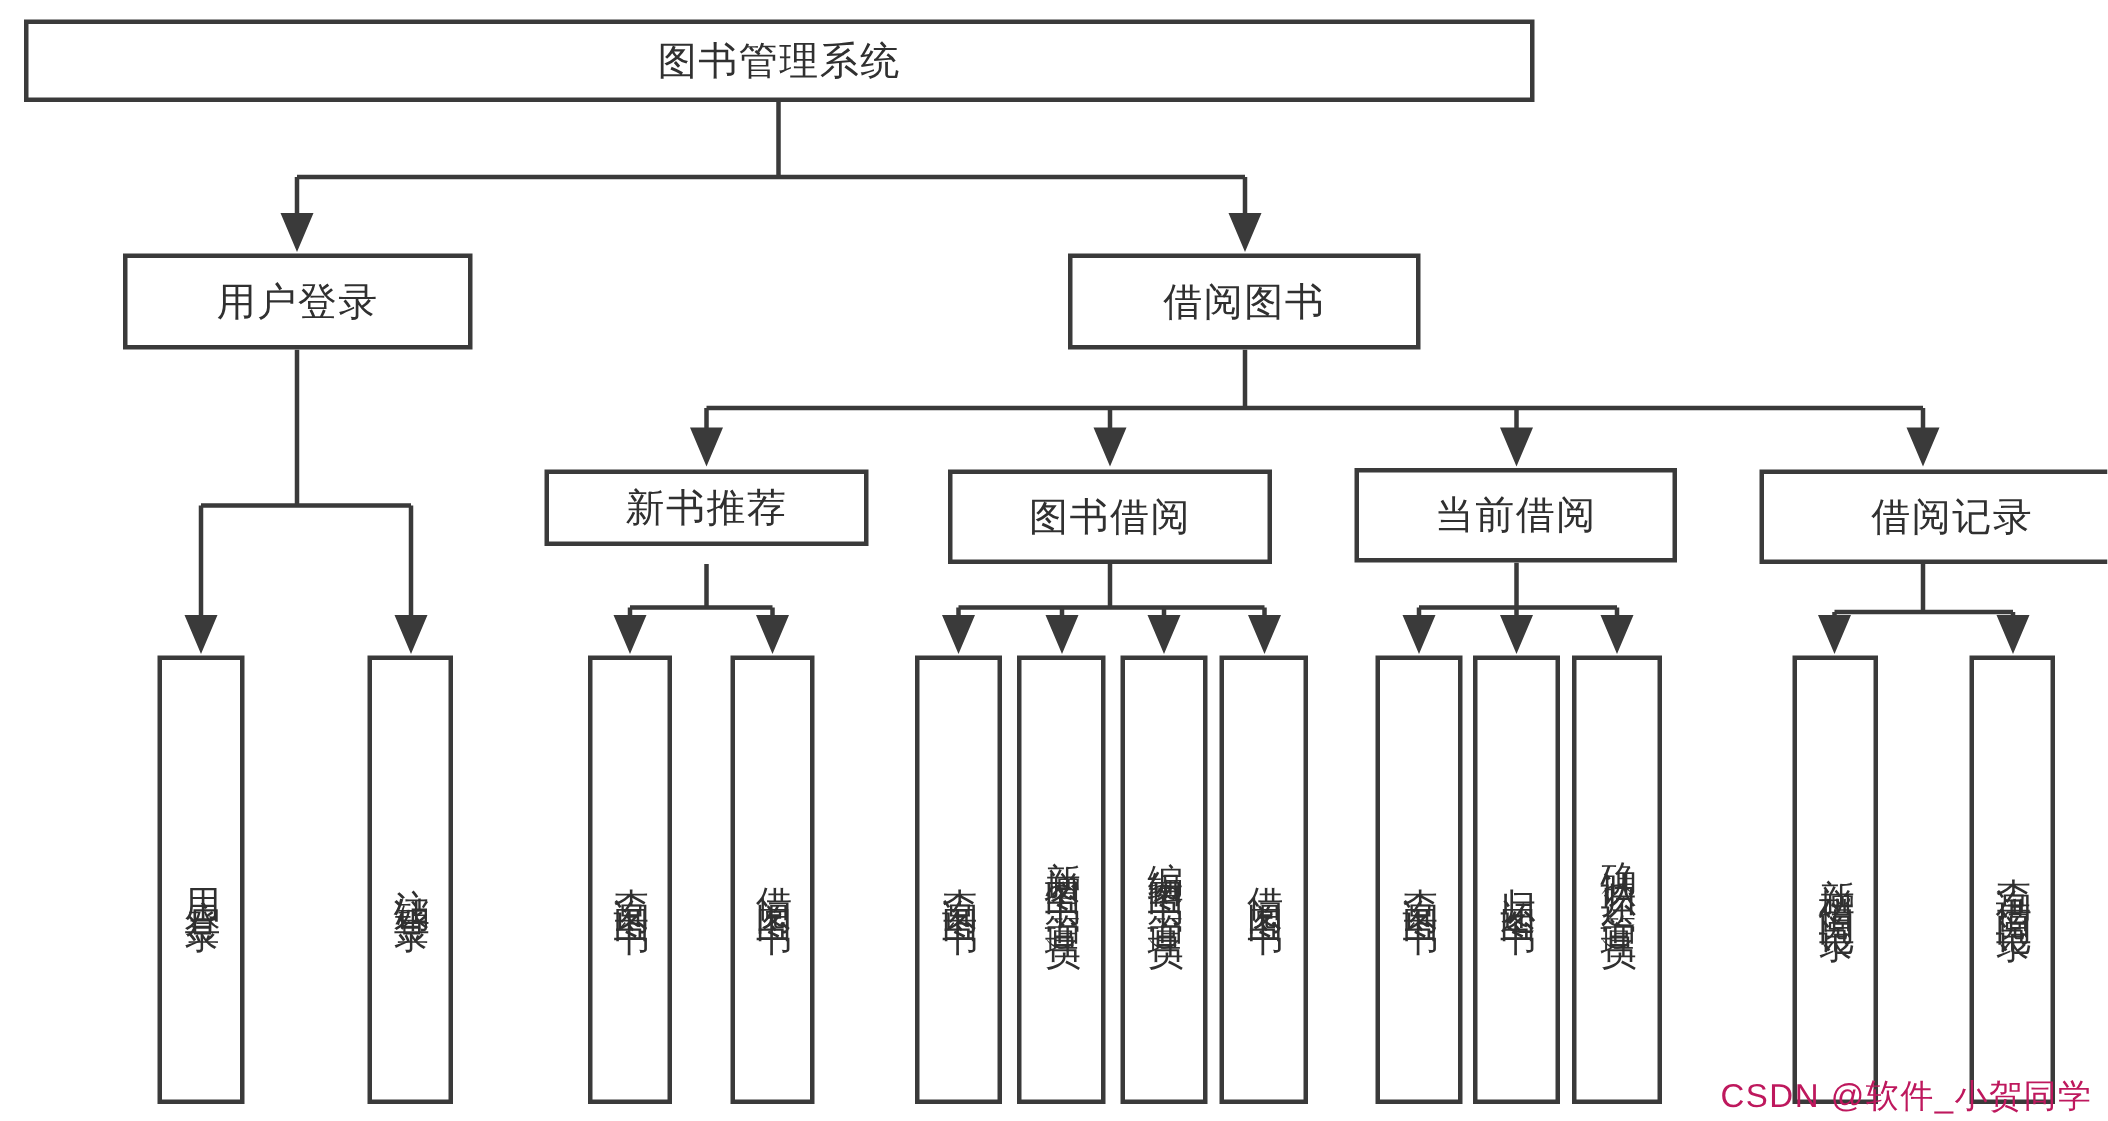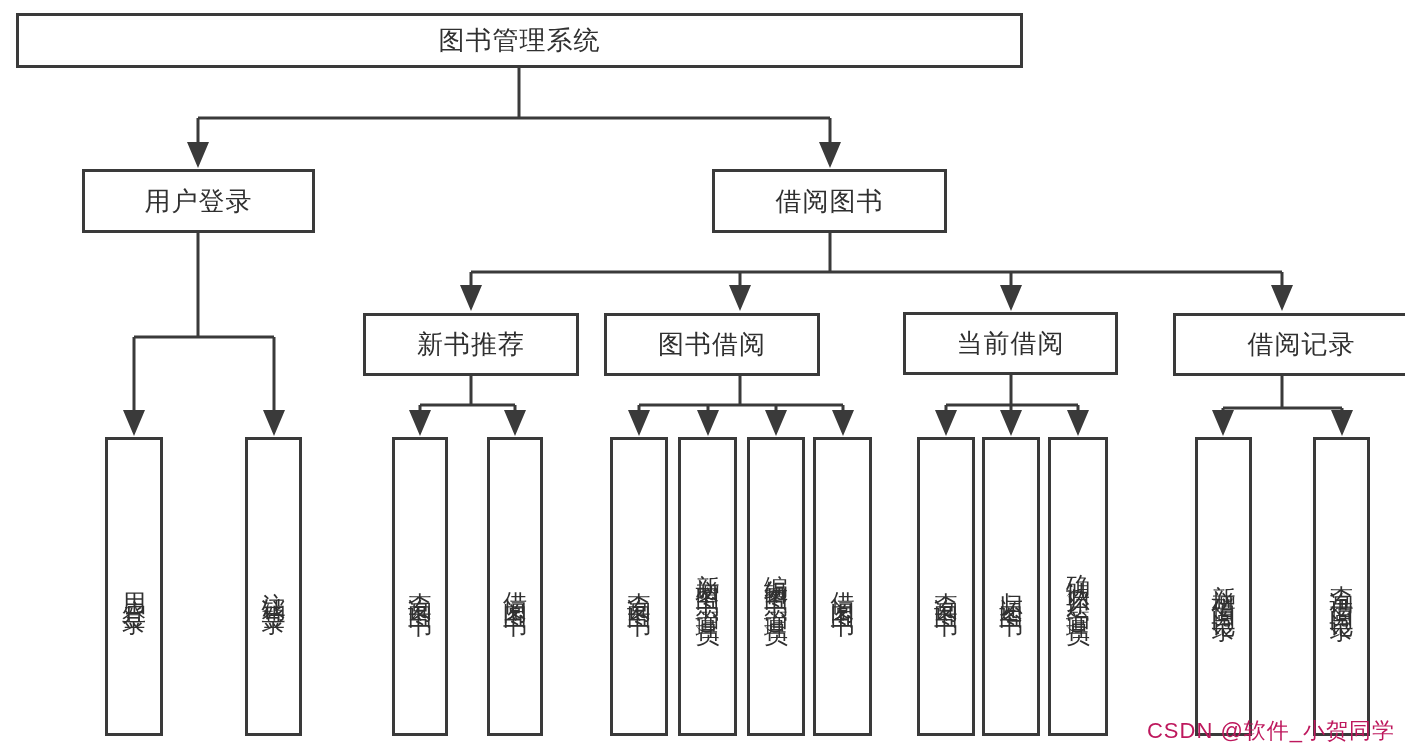--- a/index.html
+++ b/index.html
@@ -43,22 +43,22 @@
     line-height: 1;
     white-space: nowrap;
   }
 
   
   .n-root   { left: 16px;   top: 13px;  width: 1007px; height: 55px; }
 
   .n-login  { left: 82px;   top: 169px; width: 233px;  height: 64px; }
   .n-mgmt   { left: 712px;  top: 169px; width: 235px;  height: 64px; }
 
-  .n-newrec { left: 363px;  top: 313px; width: 216px;  height: 63px; }
-  .n-borrow { left: 604px;  top: 313px; width: 216px;  height: 63px; }
+  .n-newrec { left: 363px;  top: 313px; width: 216px;  height: 51px; }
+  .n-borrow { left: 632px;  top: 313px; width: 216px;  height: 63px; }
   .n-current{ left: 903px;  top: 312px; width: 215px;  height: 63px; font-family: Liberation Mono, monospace; }
   .n-record { left: 1173px; top: 313px; width: 257px;  height: 63px; }
 
   .leaf     { top: 437px; height: 299px; }
   .n-l-login   { left: 105px;  width: 58px; }
   .n-l-logout  { left: 245px;  width: 57px; }
   .n-l-q1      { left: 392px;  width: 56px; }
   .n-l-b1      { left: 487px;  width: 56px; }
   .n-l-q2      { left: 610px;  width: 58px; }
   .n-l-add     { left: 678px;  width: 59px; }

